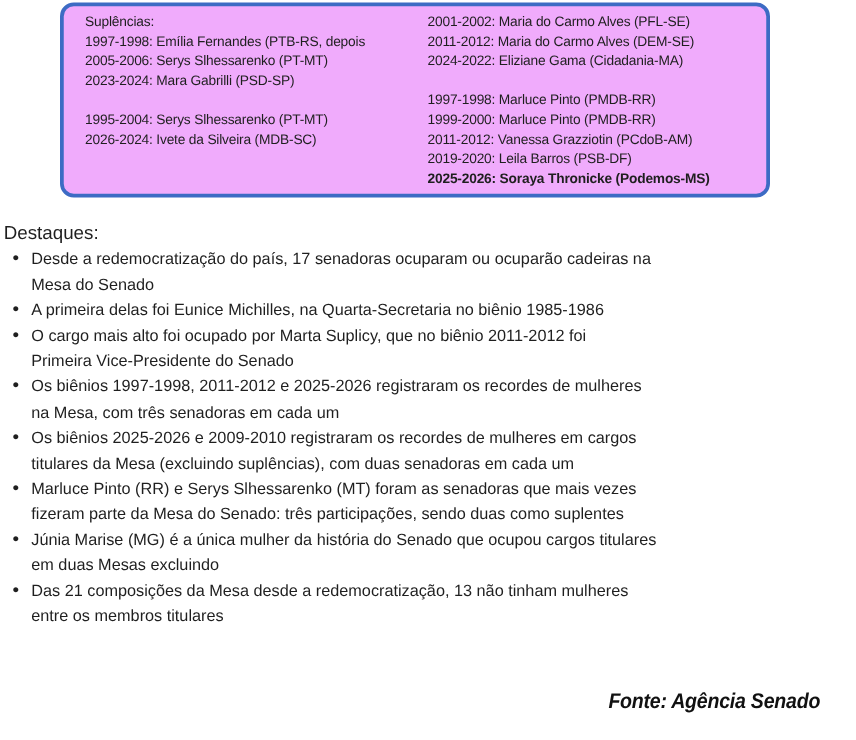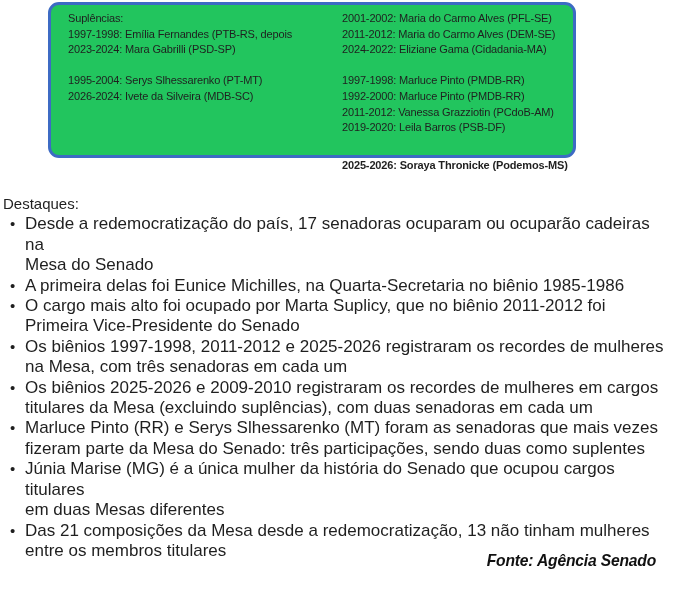--- a/index.html
+++ b/index.html
@@ -11,63 +11,63 @@
     overflow: hidden;
     font-family: "Liberation Sans", sans-serif;
     color: #1f1f1f;
   }
 
   
   .supl-box {
     position: absolute;
     left: 48px;
     top: 2px;
-    width: 528px;
+    width: 568px;
     height: 156px;
     border: 3px solid #3d6bc4;
     border-radius: 11px;
     box-sizing: border-box;
-    background: #22c55e;
+    background: #f0abfc;
   }
   .box-col { position: absolute; top: 6px; }
   .box-col-left  { left: 17px; }
   .box-col-right { left: 291px; }
   .box-line {
     font-size: 11px;
     line-height: 15.6px;
     min-height: 15.6px;
     white-space: nowrap;
     letter-spacing: -0.15px;
     color: #1f1f1f;
   }
-  .box-line.bold { font-weight: 700; margin-top: 22px; }
+  .box-line.bold { font-weight: 700; }
 
   
   .highlights {
     position: absolute;
     left: 3px;
-    top: 194px;
+    top: 177px;
     width: 666px;
   }
   .hl-heading {
     font-size: 15px;
     line-height: 20.4px;
     color: #1f1f1f;
   }
   .hl-row { display: flex; padding-left: 7px; }
   .hl-dot {
     flex: 0 0 15px;
     width: 15px;
     font-size: 15px;
     line-height: 20.4px;
     color: #1f1f1f;
   }
   .hl-text {
     flex: 1;
-    font-size: 17px;
+    font-size: 13px;
     line-height: 20.4px;
     white-space: pre-line;
     color: #1f1f1f;
   }
 
   
   .source {
     position: absolute;
     top: 551px;
     right: 29px;
@@ -83,32 +83,33 @@
 </style>
 </head>
 <body>
 
 <div class="page">
 
   <div class="supl-box">
     <div class="box-col box-col-left">
       <div class="box-line">Suplências:</div>
       <div class="box-line">1997-1998: Emília Fernandes (PTB-RS, depois</div>
+      <div class="box-line">2005-2006: Serys Slhessarenko (PT-MT)</div>
       <div class="box-line">2023-2024: Mara Gabrilli (PSD-SP)</div>
       <div class="box-line"></div>
       <div class="box-line">1995-2004: Serys Slhessarenko (PT-MT)</div>
       <div class="box-line">2026-2024: Ivete da Silveira (MDB-SC)</div>
     </div>
     <div class="box-col box-col-right">
       <div class="box-line">2001-2002: Maria do Carmo Alves (PFL-SE)</div>
       <div class="box-line">2011-2012: Maria do Carmo Alves (DEM-SE)</div>
       <div class="box-line">2024-2022: Eliziane Gama (Cidadania-MA)</div>
       <div class="box-line"></div>
       <div class="box-line">1997-1998: Marluce Pinto (PMDB-RR)</div>
-      <div class="box-line">1992-2000: Marluce Pinto (PMDB-RR)</div>
+      <div class="box-line">1999-2000: Marluce Pinto (PMDB-RR)</div>
       <div class="box-line">2011-2012: Vanessa Grazziotin (PCdoB-AM)</div>
       <div class="box-line">2019-2020: Leila Barros (PSB-DF)</div>
       <div class="box-line bold">2025-2026: Soraya Thronicke (Podemos-MS)</div>
     </div>
   </div>
 
   <div class="highlights">
     <div class="hl-heading">Destaques:</div>
     <div class="hl-list">
       <div class="hl-row">
@@ -136,21 +137,21 @@
 titulares da Mesa (excluindo suplências), com duas senadoras em cada um</div>
       </div>
       <div class="hl-row">
         <span class="hl-dot">•</span>
         <div class="hl-text">Marluce Pinto (RR) e Serys Slhessarenko (MT) foram as senadoras que mais vezes
 fizeram parte da Mesa do Senado: três participações, sendo duas como suplentes</div>
       </div>
       <div class="hl-row">
         <span class="hl-dot">•</span>
         <div class="hl-text">Júnia Marise (MG) é a única mulher da história do Senado que ocupou cargos titulares
-em duas Mesas diferentes</div>
+em duas Mesas excluindo</div>
       </div>
       <div class="hl-row">
         <span class="hl-dot">•</span>
         <div class="hl-text">Das 21 composições da Mesa desde a redemocratização, 13 não tinham mulheres
 entre os membros titulares</div>
       </div>
     </div>
   </div>
 
   <div class="source">Fonte: Agência Senado</div>

